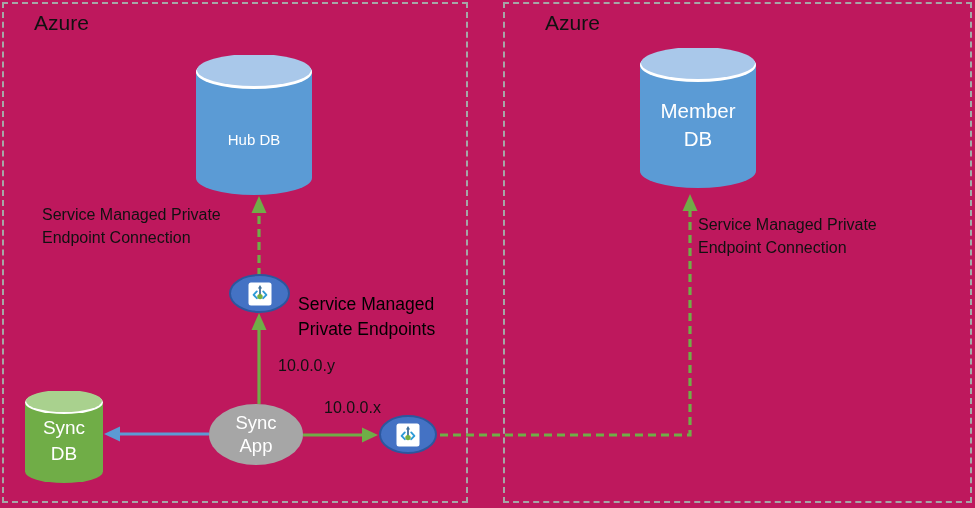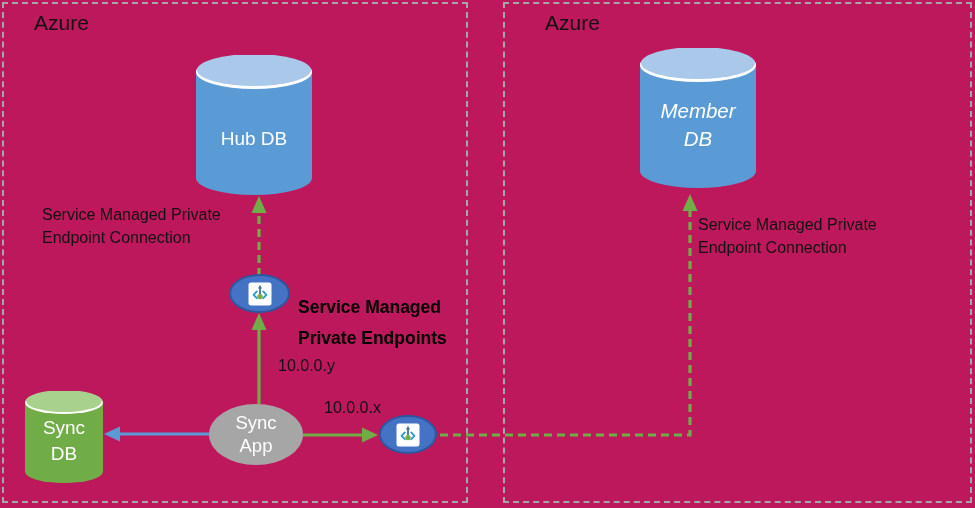--- a/index.html
+++ b/index.html
@@ -11,45 +11,45 @@
   .azure-box.left  { left: 2px;   top: 2px; width: 466px; height: 501px; }
   .azure-box.right { left: 503px; top: 2px; width: 469px; height: 501px; }
   .azure-label { position: absolute; top: 7px; font-size: 21px; color: #111; }
   .azure-box.left  .azure-label { left: 30px; }
   .azure-box.right .azure-label { left: 40px; }
 
   svg.connectors { position: absolute; left: 0; top: 0; width: 975px; height: 508px; pointer-events: none; }
 
   .node { position: absolute; }
   .cyl-hub    { left: 196px; top: 55px;  width: 116px; height: 140px; }
-  .cyl-member { left: 632px; top: 48px;  width: 132px; height: 140px; font-style: italic; }
+  .cyl-member { left: 632px; top: 48px;  width: 132px; height: 140px; }
   .cyl-sync   { left: 25px;  top: 391px; width: 78px;  height: 92px;  }
   .node svg.cylsvg { position: absolute; left: 0; top: 0; width: 100%; height: 100%; }
   .cyl-text { position: absolute; left: 0; top: 0; width: 100%; height: 100%;
               display: flex; align-items: center; justify-content: center;
               color: #fff; text-align: center; white-space: pre-line; }
-  .cyl-hub    .cyl-text { font-size: 19px; padding-top: 28px; }
+  .cyl-hub    .cyl-text { font-size: 15px; padding-top: 28px; }
   .cyl-member .cyl-text { font-size: 20.5px; line-height: 1.35; padding-top: 14px; }
   .cyl-sync   .cyl-text { font-size: 19px; line-height: 1.35; padding-top: 8px; }
 
   .syncapp { position: absolute; left: 209px; top: 404px; width: 94px; height: 61px;
              background: #A6A6A6; border-radius: 50%;
              display: flex; align-items: center; justify-content: center;
              color: #fff; font-size: 18.5px; line-height: 1.2; text-align: center; white-space: pre-line; }
 
   .endpoint { position: absolute; background: #4472C4; border: 2.5px solid #2C579E; border-radius: 50%;
               display: flex; align-items: center; justify-content: center; }
   .endpoint.ep1 { left: 229px; top: 274px; width: 61px; height: 39px; }
   .endpoint.ep2 { left: 379px; top: 415px; width: 58px; height: 39px; }
   .endpoint svg { width: 24px; height: 24px; display: block; }
 
   .lbl { position: absolute; font-size: 16px; line-height: 23px; color: #111; white-space: pre-line; }
   .lbl.conn-left  { left: 42px;  top: 203px; }
   .lbl.conn-right { left: 698px; top: 213px; }
-  .lbl.bold-title { left: 298px; top: 292px; font-size: 17.5px; font-weight: 700; line-height: 31px; color: #000; }
+  .lbl.bold-title { left: 298px; top: 292px; font-size: 17.5px; font-weight: 400; line-height: 25px; color: #000; }
   .lbl.ipy { left: 278px; top: 354px; }
   .lbl.ipx { left: 324px; top: 396px; }
 </style>
 </head>
 <body>
 
 <div class="stage">
 
   <div class="azure-box left">
     <div class="azure-label">Azure</div>

